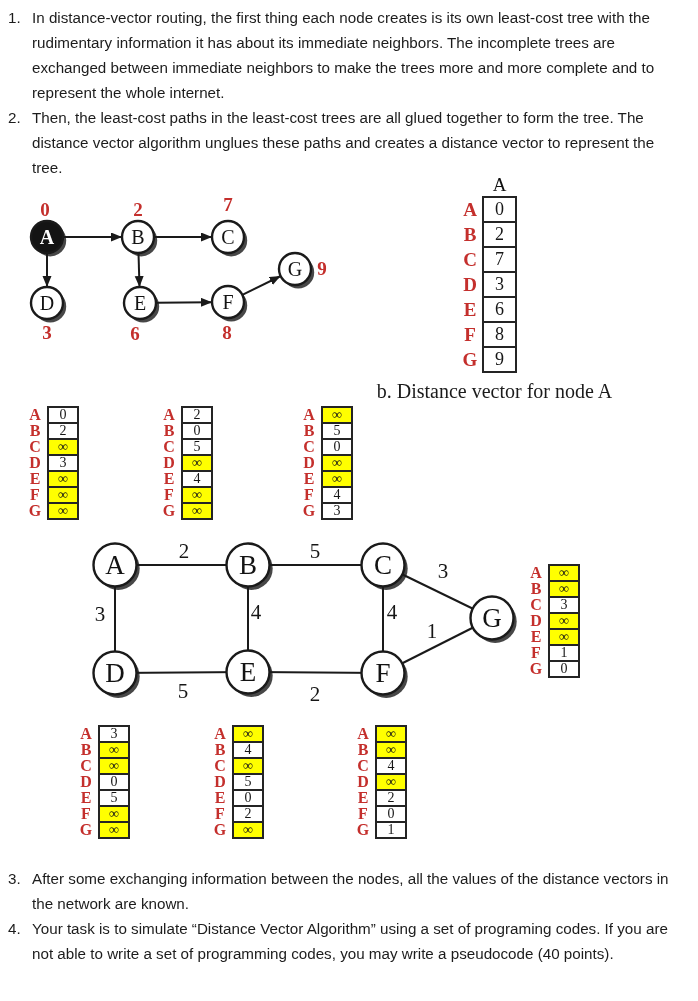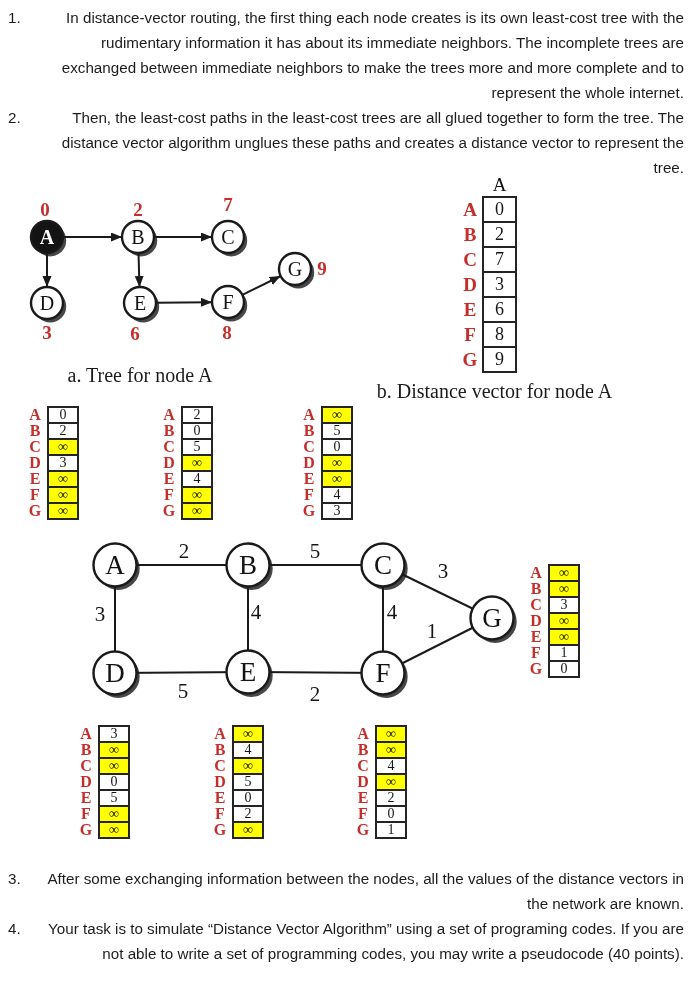--- a/index.html
+++ b/index.html
@@ -1,21 +1,21 @@
 <!DOCTYPE html>
 <html><head>
 <meta charset="utf-8">
 <style>
   html,body{margin:0;padding:0;background:#fff;}
   .page{position:relative;width:698px;height:1001px;background:#ffffff;overflow:hidden;
         font-family:"Liberation Sans",sans-serif;color:#1c1c1c;}
   .plist{position:absolute;left:8px;width:676px;}
   .pitem{display:flex;font-size:15.2px;line-height:25px;}
   .pnum{flex:none;width:24px;}
-  .ptext{flex:1;text-align:right;}
+  .ptext{flex:1;}
   .caption{position:absolute;font-family:"Liberation Serif",serif;font-size:20px;color:#1b1b1b;text-align:center;}
   svg{position:absolute;overflow:visible;}
   .vtable{position:absolute;}
   .vheader{margin-left:20px;width:35px;text-align:center;font-family:"Liberation Serif",serif;
            font-size:19px;height:19px;line-height:19px;margin-bottom:2px;color:#111;}
   .vrow{display:flex;align-items:center;}
   .vrow + .vrow{margin-top:-2px;}
   .vlabel{flex:none;width:14px;text-align:center;font-family:"Liberation Serif",serif;
           font-size:16px;line-height:16px;font-weight:600;}
   .vcell{flex:none;width:32px;height:18px;box-sizing:border-box;border:2px solid #242424;background:#fff;
@@ -76,21 +76,20 @@
       <text x="218" y="119" text-anchor="middle" fill="#131313" font-family="&quot;Liberation Serif&quot;, serif" font-size="20" font-weight="normal">F</text>
       <text x="35" y="26" text-anchor="middle" fill="#c42f2c" font-family="&quot;Liberation Serif&quot;, serif" font-size="19" font-weight="600">0</text>
       <text x="128" y="26" text-anchor="middle" fill="#c42f2c" font-family="&quot;Liberation Serif&quot;, serif" font-size="19" font-weight="600">2</text>
       <text x="218" y="21" text-anchor="middle" fill="#c42f2c" font-family="&quot;Liberation Serif&quot;, serif" font-size="19" font-weight="600">7</text>
       <text x="312" y="85" text-anchor="middle" fill="#c42f2c" font-family="&quot;Liberation Serif&quot;, serif" font-size="19" font-weight="600">9</text>
       <text x="37" y="149" text-anchor="middle" fill="#c42f2c" font-family="&quot;Liberation Serif&quot;, serif" font-size="19" font-weight="600">3</text>
       <text x="125" y="150" text-anchor="middle" fill="#c42f2c" font-family="&quot;Liberation Serif&quot;, serif" font-size="19" font-weight="600">6</text>
       <text x="217" y="149" text-anchor="middle" fill="#c42f2c" font-family="&quot;Liberation Serif&quot;, serif" font-size="19" font-weight="600">8</text>
     </svg>
 
-  <div class="caption" style="left:40px;top:364px;width:200px;">a. Tree for node A</div>
 
   <div class="vtable big" style="left:462px;top:175px;" id="vec-a">
       <div class="vheader">A</div>
       <div class="vrow">
         <span class="vlabel" style="color: rgb(196, 47, 44);">A</span>
         <span class="vcell">0</span>
       </div>
       <div class="vrow">
         <span class="vlabel" style="color: rgb(196, 47, 44);">B</span>
         <span class="vcell">2</span>

